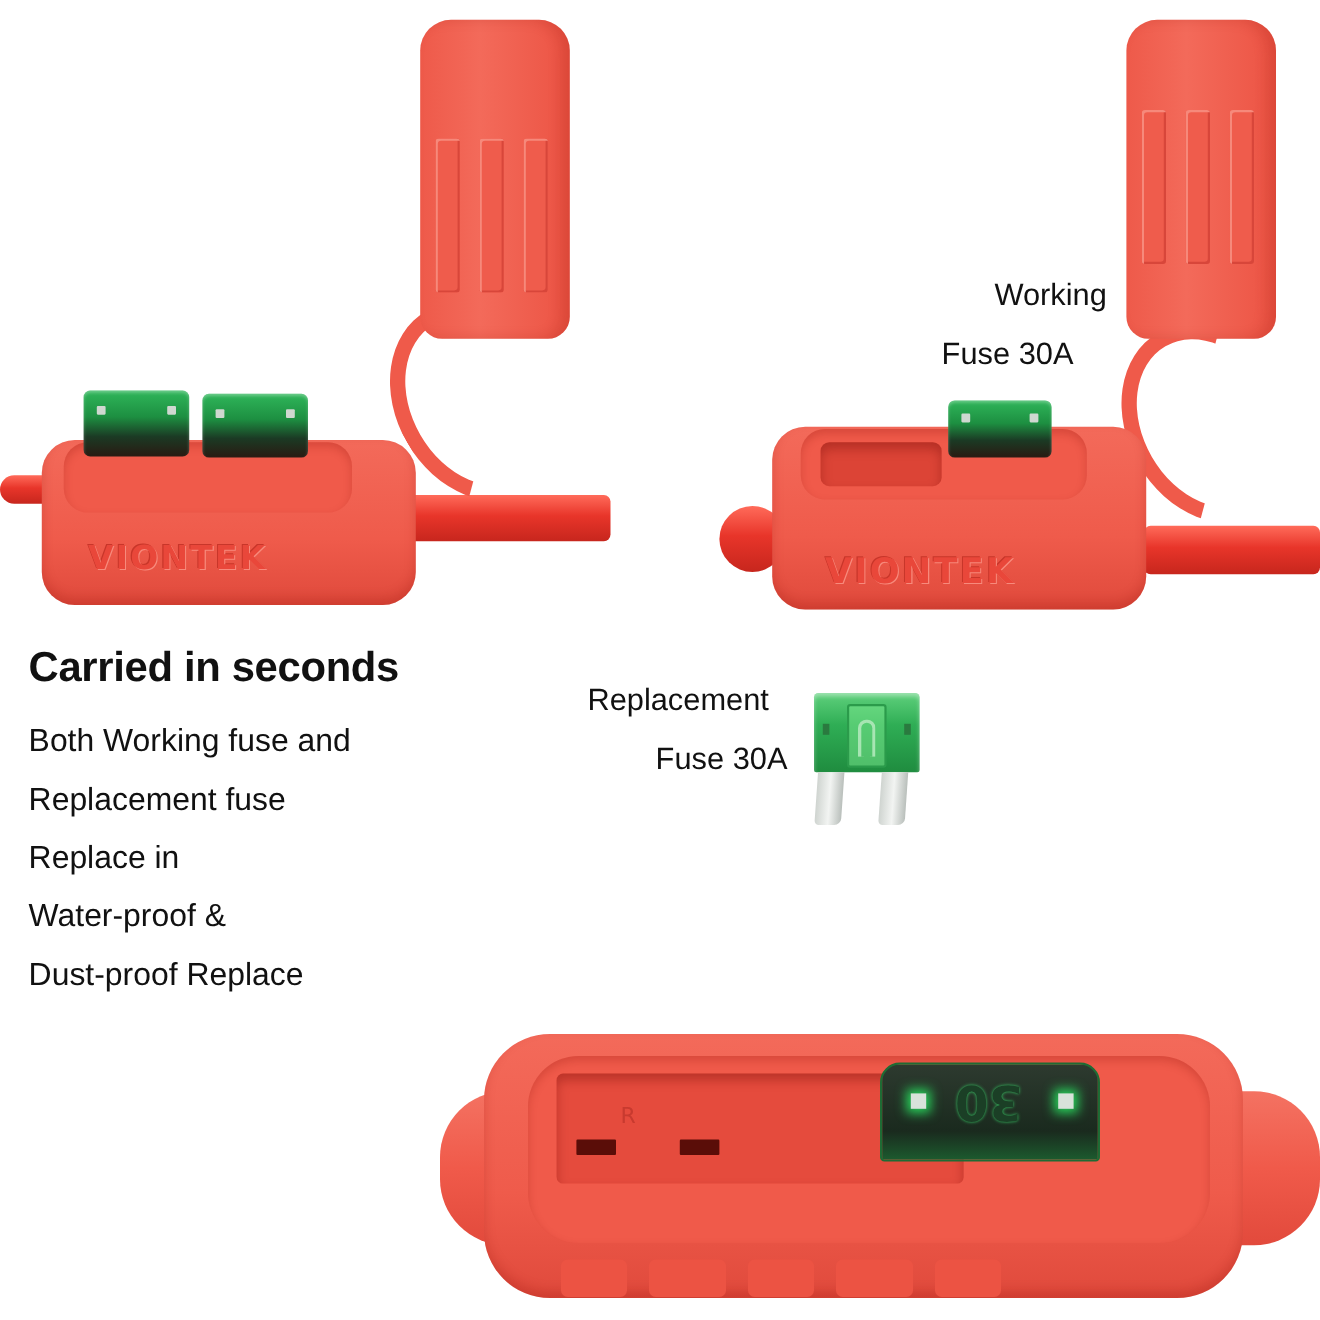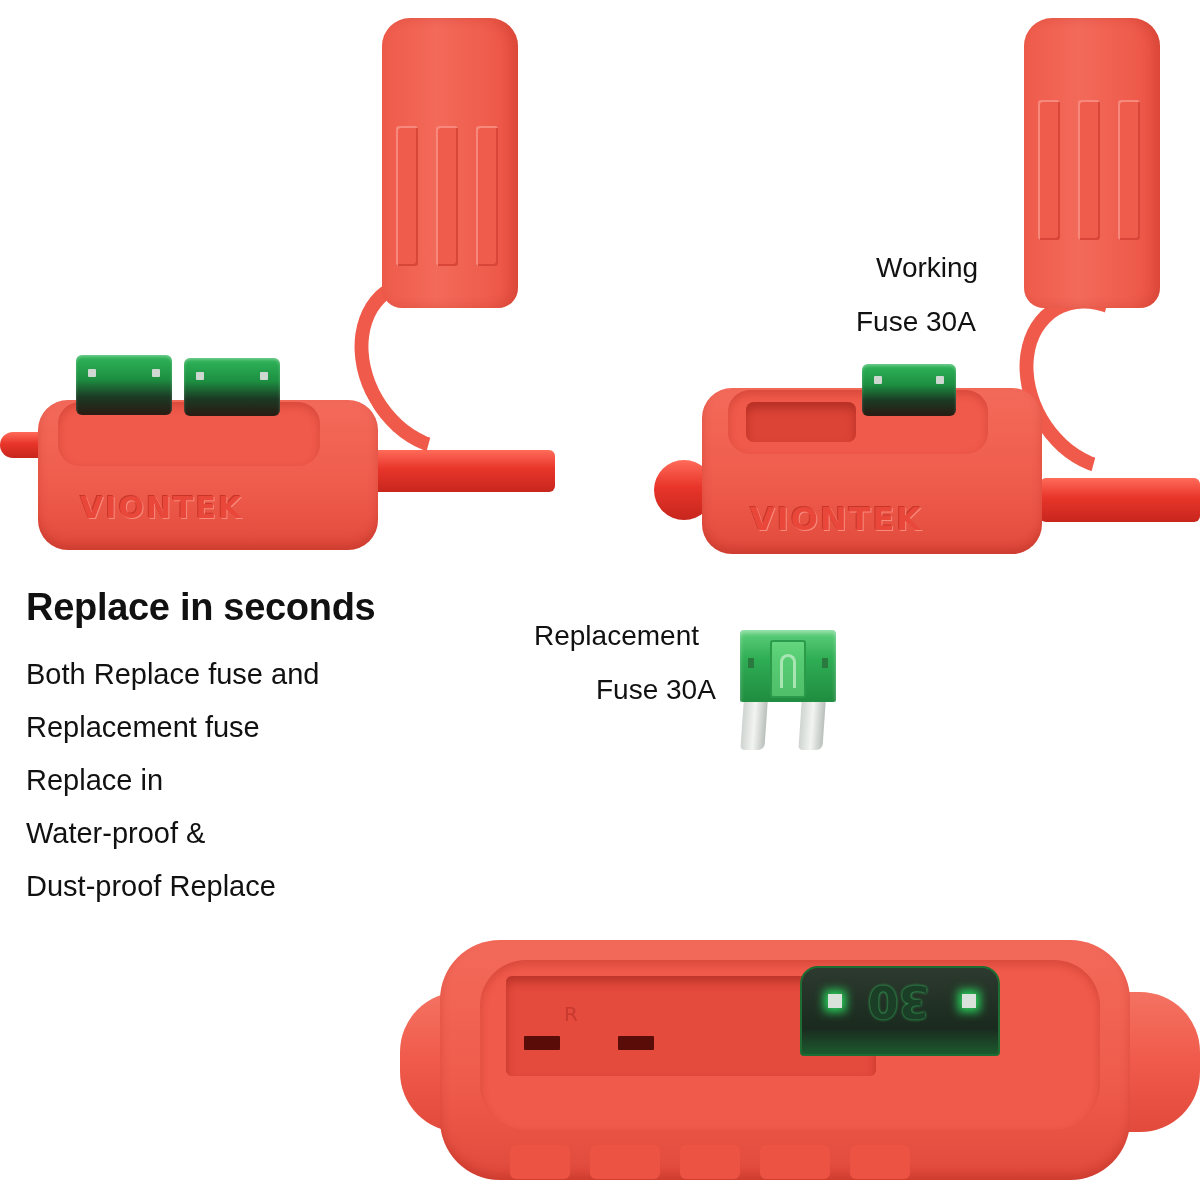--- a/index.html
+++ b/index.html
@@ -77,25 +77,25 @@
       <div class="holder-slot" style="left:18px;top:12px;width:110px;height:40px;"></div>
     </div>
     <div class="brand" style="left:48px;top:112px;font-size:32px;">VIONTEK</div>
   </div>
   <div class="fuse-top" style="left:222px;top:364px;width:94px;height:52px;">
     <div class="fuse-dot" style="left:12px;top:12px;"></div>
     <div class="fuse-dot" style="left:74px;top:12px;"></div>
   </div>
 </div>
 
-<div class="label" style="left:876px;top:252px;">Working</div>
+<div class="label" style="left:904px;top:252px;">Working</div>
 <div class="label" style="left:856px;top:306px;">Fuse 30A</div>
 
-<div class="headline">Replace in seconds</div>
-<div class="body-line" style="top:658px;">Both Replace fuse and</div>
+<div class="headline">Carried in seconds</div>
+<div class="body-line" style="top:658px;">Both Working fuse and</div>
 <div class="body-line" style="top:711px;">Replacement fuse</div>
 <div class="body-line" style="top:764px;">Replace in</div>
 <div class="body-line" style="top:817px;">Water-proof &amp;</div>
 <div class="body-line" style="top:870px;">Dust-proof Replace</div>
 
 <div class="label" style="left:534px;top:620px;">Replacement</div>
 <div class="label" style="left:596px;top:674px;">Fuse 30A</div>
 
 <div class="abs" style="left:736px;top:626px;width:104px;height:126px;">
 

